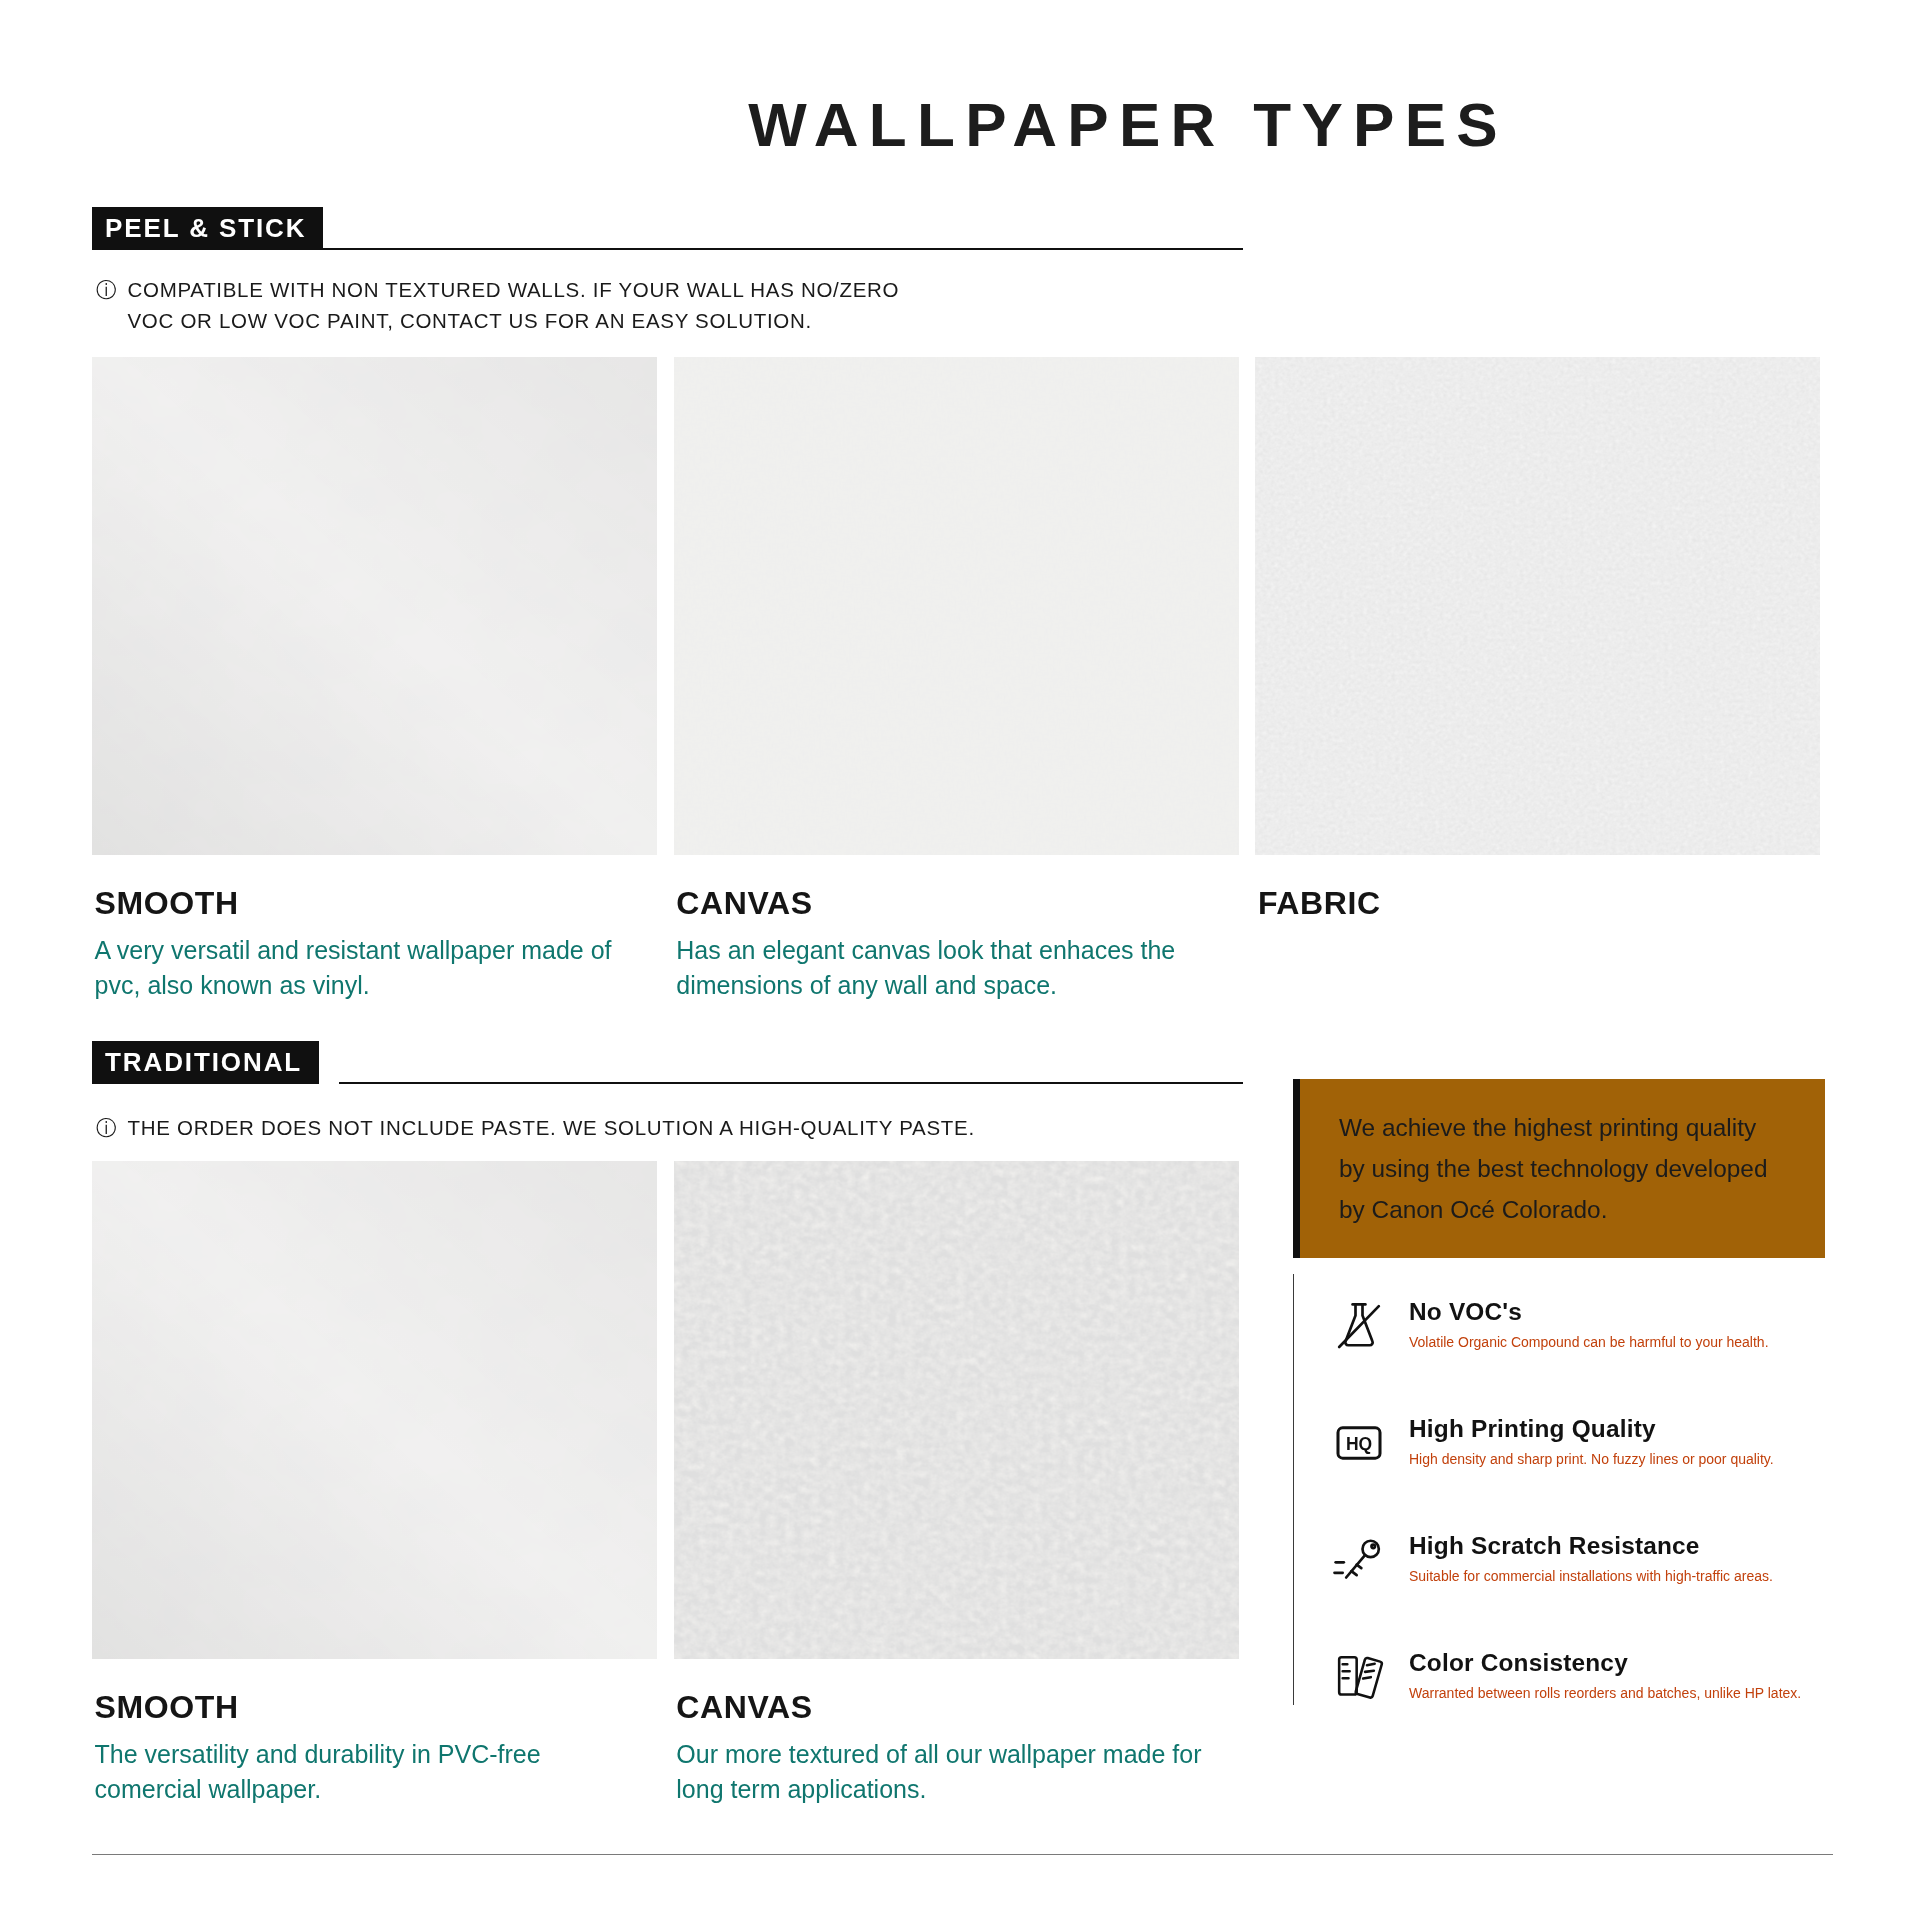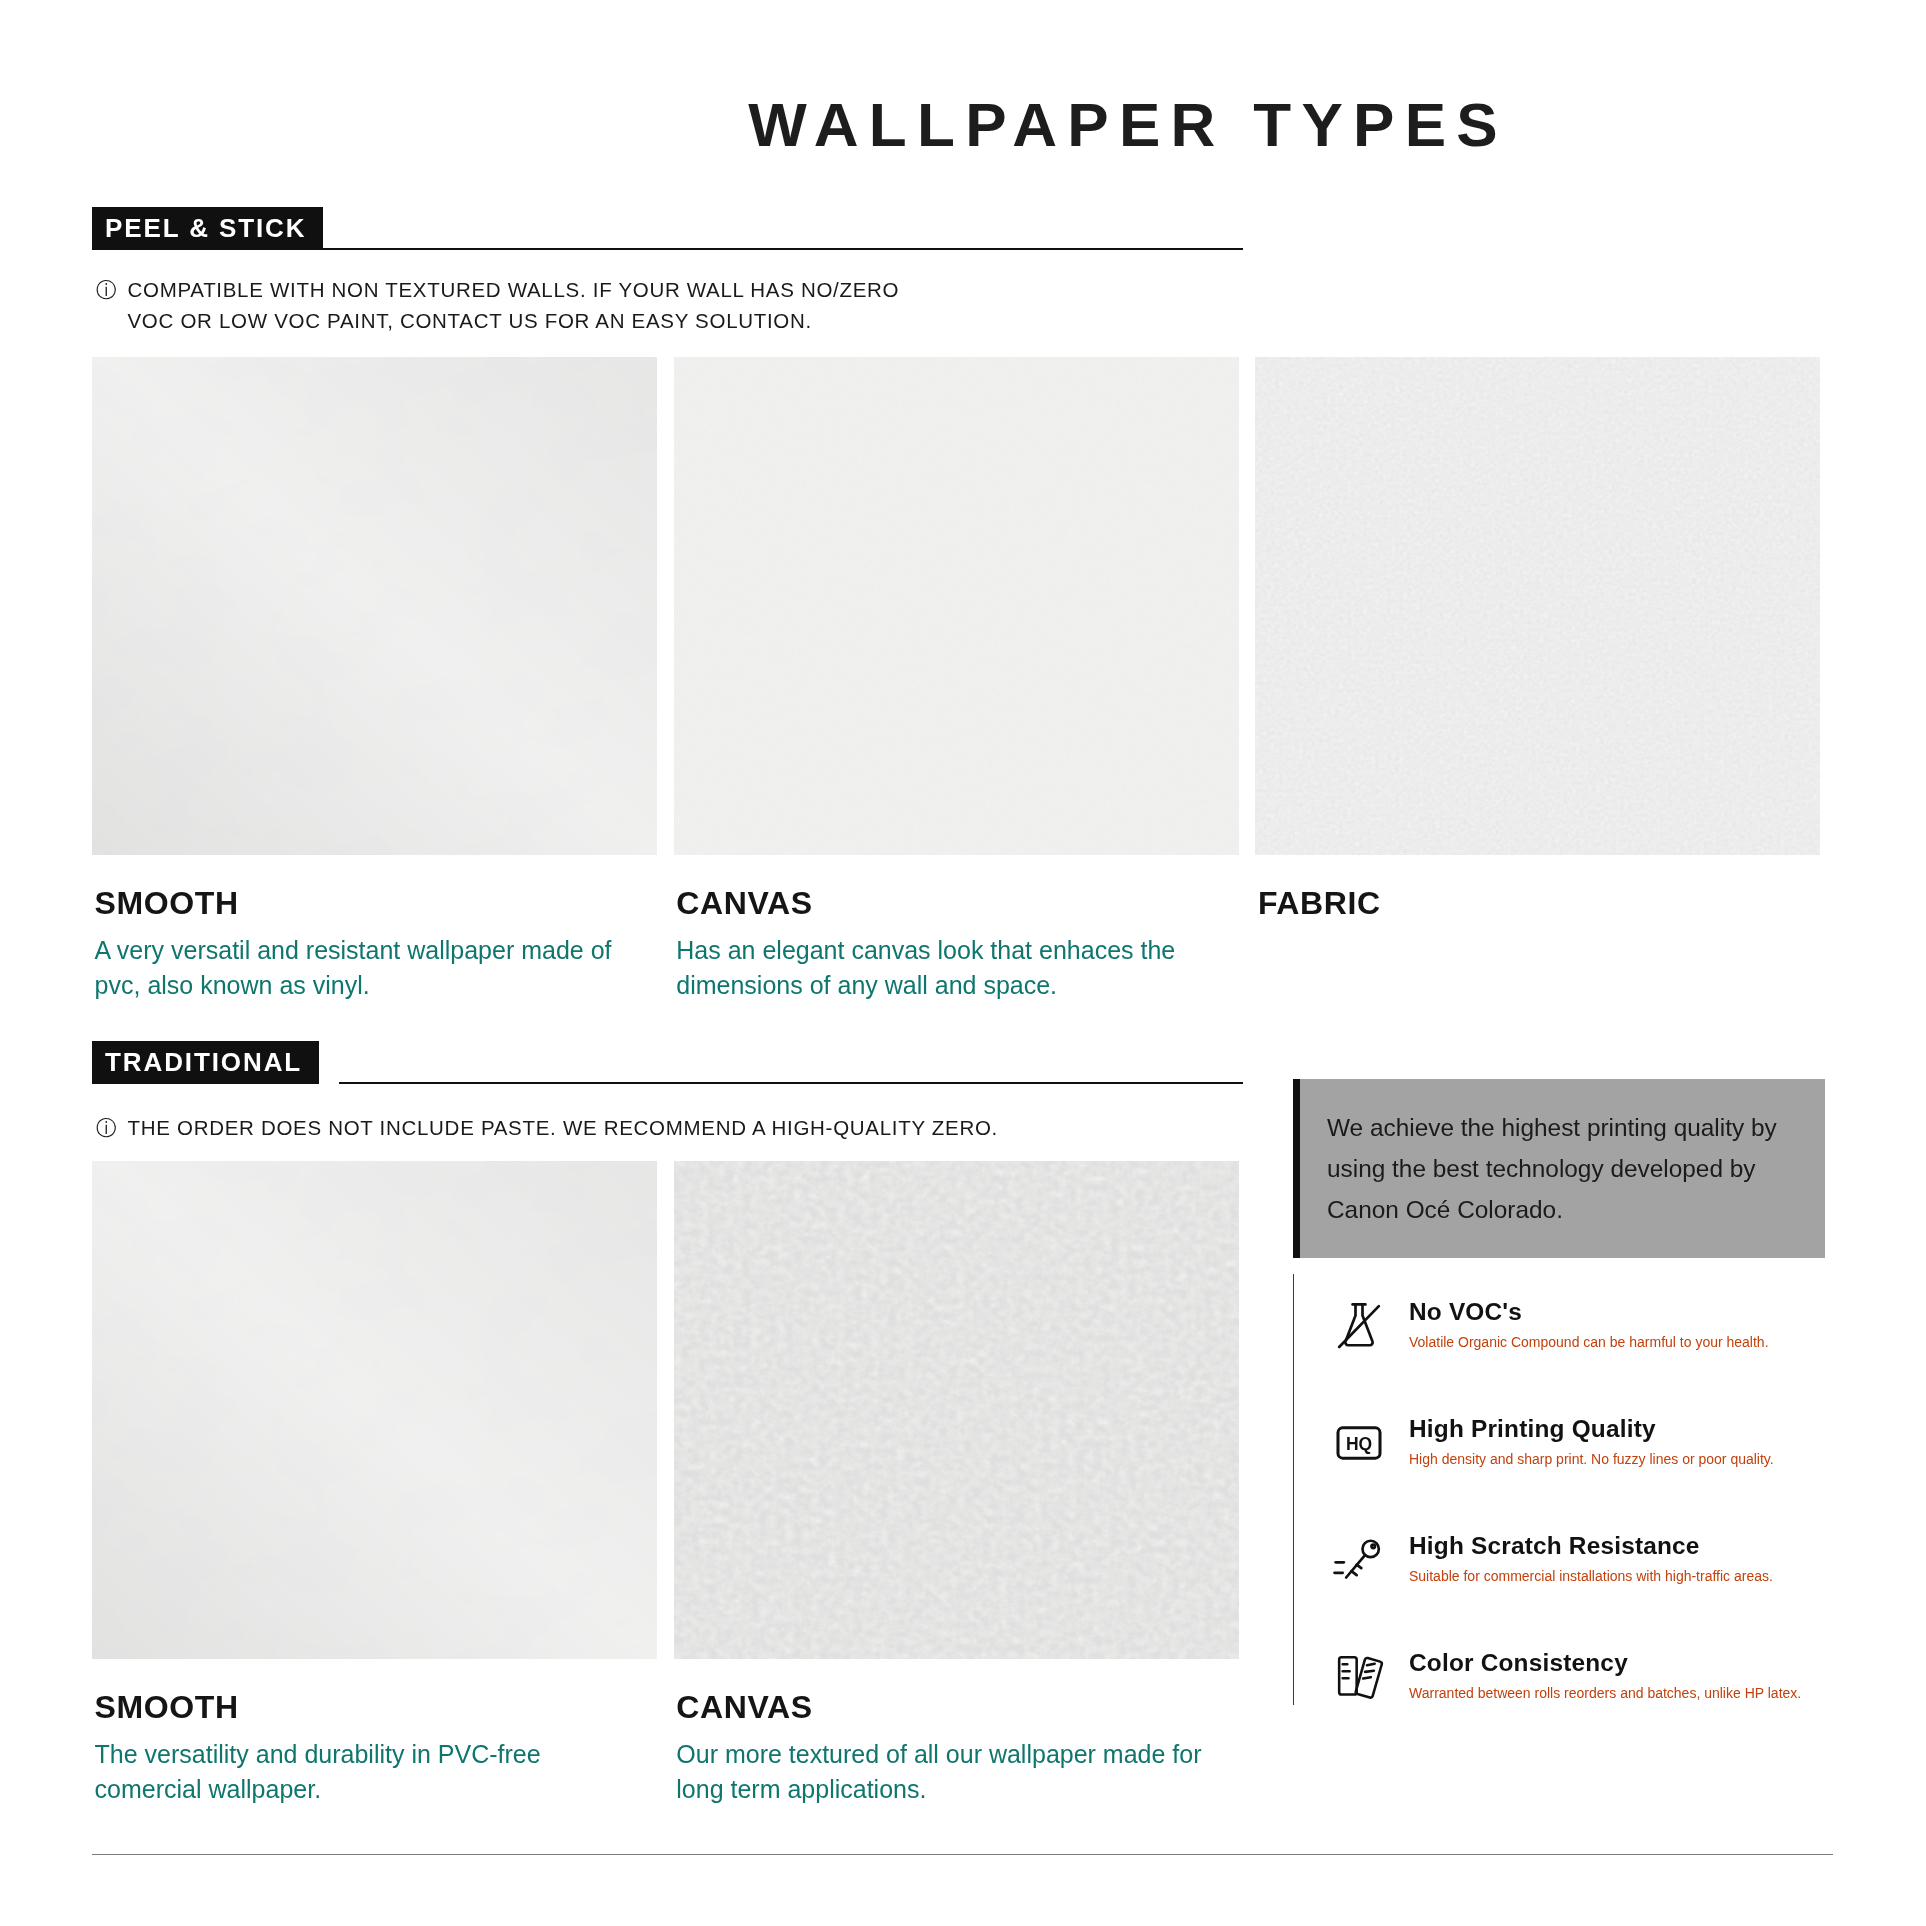--- a/index.html
+++ b/index.html
@@ -25,21 +25,21 @@
   .cards{position:absolute;left:92px;display:flex;gap:16.7px;}
   #row1{top:357px;}
   #row2{top:1161px;}
   .card{width:565px;}
   .swatch{width:565px;height:498px;overflow:hidden;background:#f3f3f2;}
   .swatch svg{display:block;width:100%;height:100%;}
   .card-title{margin:29.5px 0 0 2.6px;font-size:32px;font-weight:700;letter-spacing:0.6px;color:#151515;}
   .card-desc{margin:11.6px 0 0 2.6px;font-size:25px;line-height:1.38;color:#0f766e;width:552px;}
 
   .quality-box{position:absolute;left:1293px;top:1079px;width:532px;box-sizing:border-box;
-               background:#a3a3a3;border-left:7.7px solid #101010;padding:28px 27px;
+               background:#a16207;border-left:7.7px solid #101010;padding:28px 39px;
                font-size:24.4px;line-height:1.68;color:#1b1b1b;}
 
   .features{position:absolute;left:1293px;top:1274px;width:537px;box-sizing:border-box;
             border-left:1.9px solid #3a3a3a;padding-left:37px;
             display:flex;flex-direction:column;gap:37px;}
   .feature{display:flex;gap:22px;margin-top:24px;}
   .ficon{flex:0 0 56px;width:56px;height:56px;}
   .ficon svg{width:56px;height:56px;display:block;}
   .ftitle{font-size:24.4px;font-weight:700;color:#121212;margin-bottom:6.4px;letter-spacing:0.2px;}
   .fdesc{font-size:14px;line-height:1.45;color:#c2410c;max-width:417px;}
@@ -134,21 +134,21 @@
     </div>
   </div>
 
   <div class="sec-header" id="sec2-header">
     <div class="sec-tag">TRADITIONAL</div>
     <div class="sec-rule"></div>
   </div>
 
   <div class="note" id="note2">
     <span class="note-icon">ⓘ</span>
-    <span>THE ORDER DOES NOT INCLUDE PASTE. WE RECOMMEND A HIGH-QUALITY ZERO.</span>
+    <span>THE ORDER DOES NOT INCLUDE PASTE. WE SOLUTION A HIGH-QUALITY PASTE.</span>
   </div>
 
   <div class="cards" id="row2">
     <div class="card">
       <div class="swatch">
         <svg viewBox="0 0 880 775" preserveAspectRatio="none">
           <rect width="880" height="775" fill="#f2f1f0"></rect>
           <rect width="880" height="775" filter="url(#tex-smooth)"></rect>
           <rect width="880" height="775" fill="url(#shade-soft)"></rect>
         </svg>

